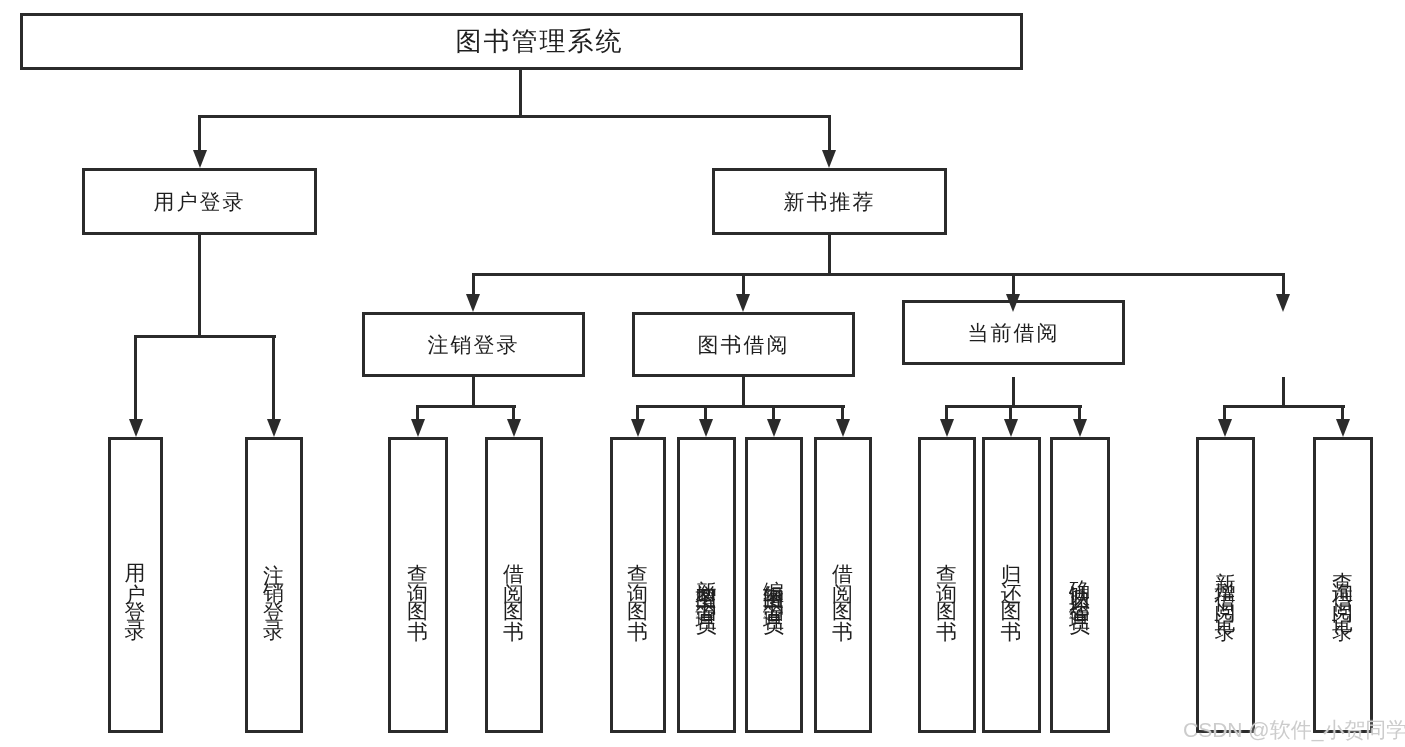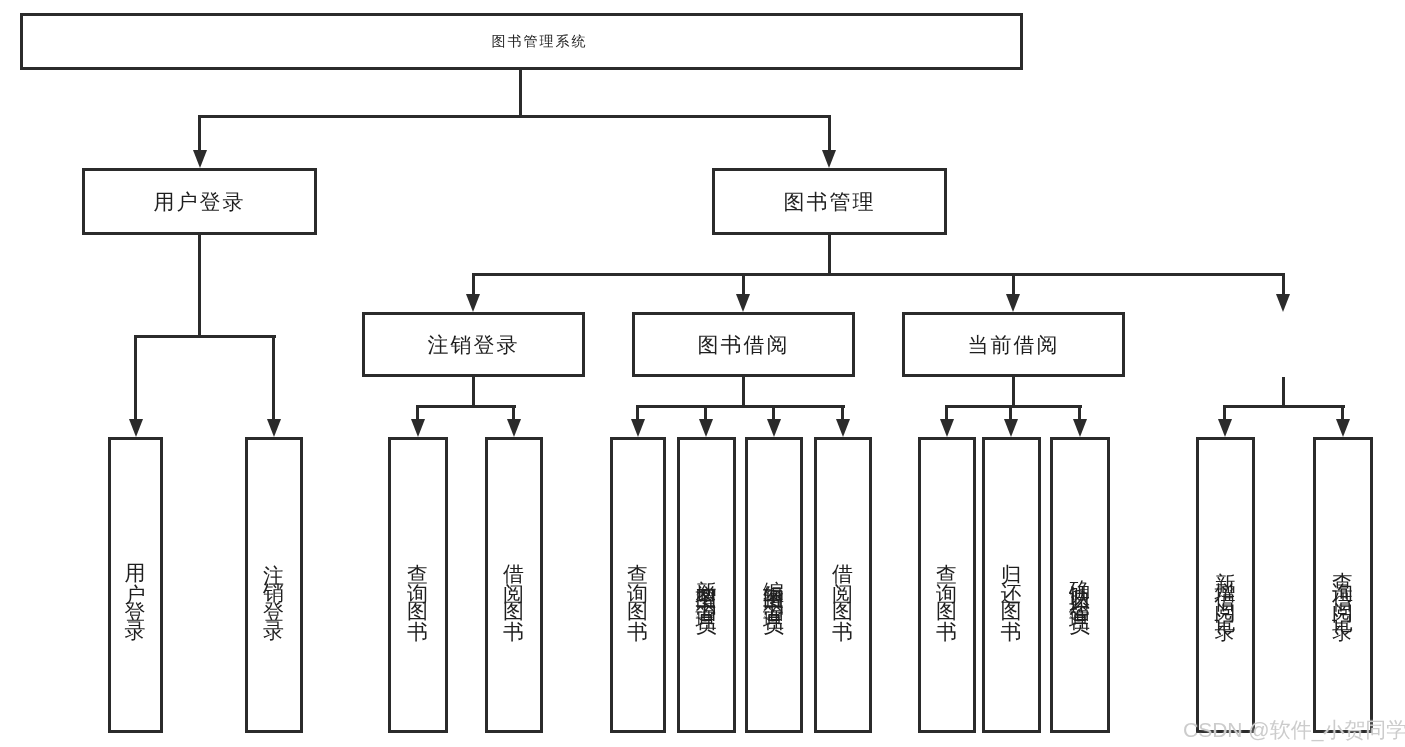--- a/index.html
+++ b/index.html
@@ -19,21 +19,21 @@
   #stage{position:absolute;left:0;top:0;width:1405px;height:747px;}
   .box{
     position:absolute;
     border:3px solid var(--line);
     background:var(--box-bg);
     box-sizing:border-box;
     display:flex;align-items:center;justify-content:center;
     color:var(--text);
   }
   .hlabel{font-size:21px;letter-spacing:2px;white-space:nowrap;}
-  .root .hlabel{font-size:14px;margin-left:36px;}
+  .root .hlabel{font-size:26px;margin-left:36px;}
   .vtext{
     writing-mode:vertical-rl;
     text-orientation:mixed;
     font-size:21px;
     line-height:1;
     color:var(--text);
     white-space:nowrap;
   }
   .sp-wide{letter-spacing:19px;}
   .sp-med{letter-spacing:10px;}
@@ -60,32 +60,32 @@
 
   <div class="box root" style="left:20px;top:13px;width:1003px;height:57px;">
     <span class="hlabel">图书管理系统</span>
   </div>
 
   <div class="box" style="left:82px;top:168px;width:235px;height:67px;">
     <span class="hlabel">用户登录</span>
   </div>
 
   <div class="box" style="left:712px;top:168px;width:235px;height:67px;">
-    <span class="hlabel">图书管理</span>
+    <span class="hlabel">新书推荐</span>
   </div>
 
   <div class="box" style="left:362px;top:312px;width:223px;height:65px;">
     <span class="hlabel">注销登录</span>
   </div>
 
   <div class="box" style="left:632px;top:312px;width:223px;height:65px;">
     <span class="hlabel">图书借阅</span>
   </div>
 
-  <div class="box" style="left:902px;top:312px;width:223px;height:65px;">
+  <div class="box" style="left:902px;top:300px;width:223px;height:65px;">
     <span class="hlabel">当前借阅</span>
   </div>
 
 
   <div class="box" style="left:108px;top:437px;width:55px;height:296px;">
     <span class="vtext sp-wide">用户登录</span>
   </div>
 
   <div class="box" style="left:245px;top:437px;width:58px;height:296px;">
     <span class="vtext sp-wide">注销登录</span>

